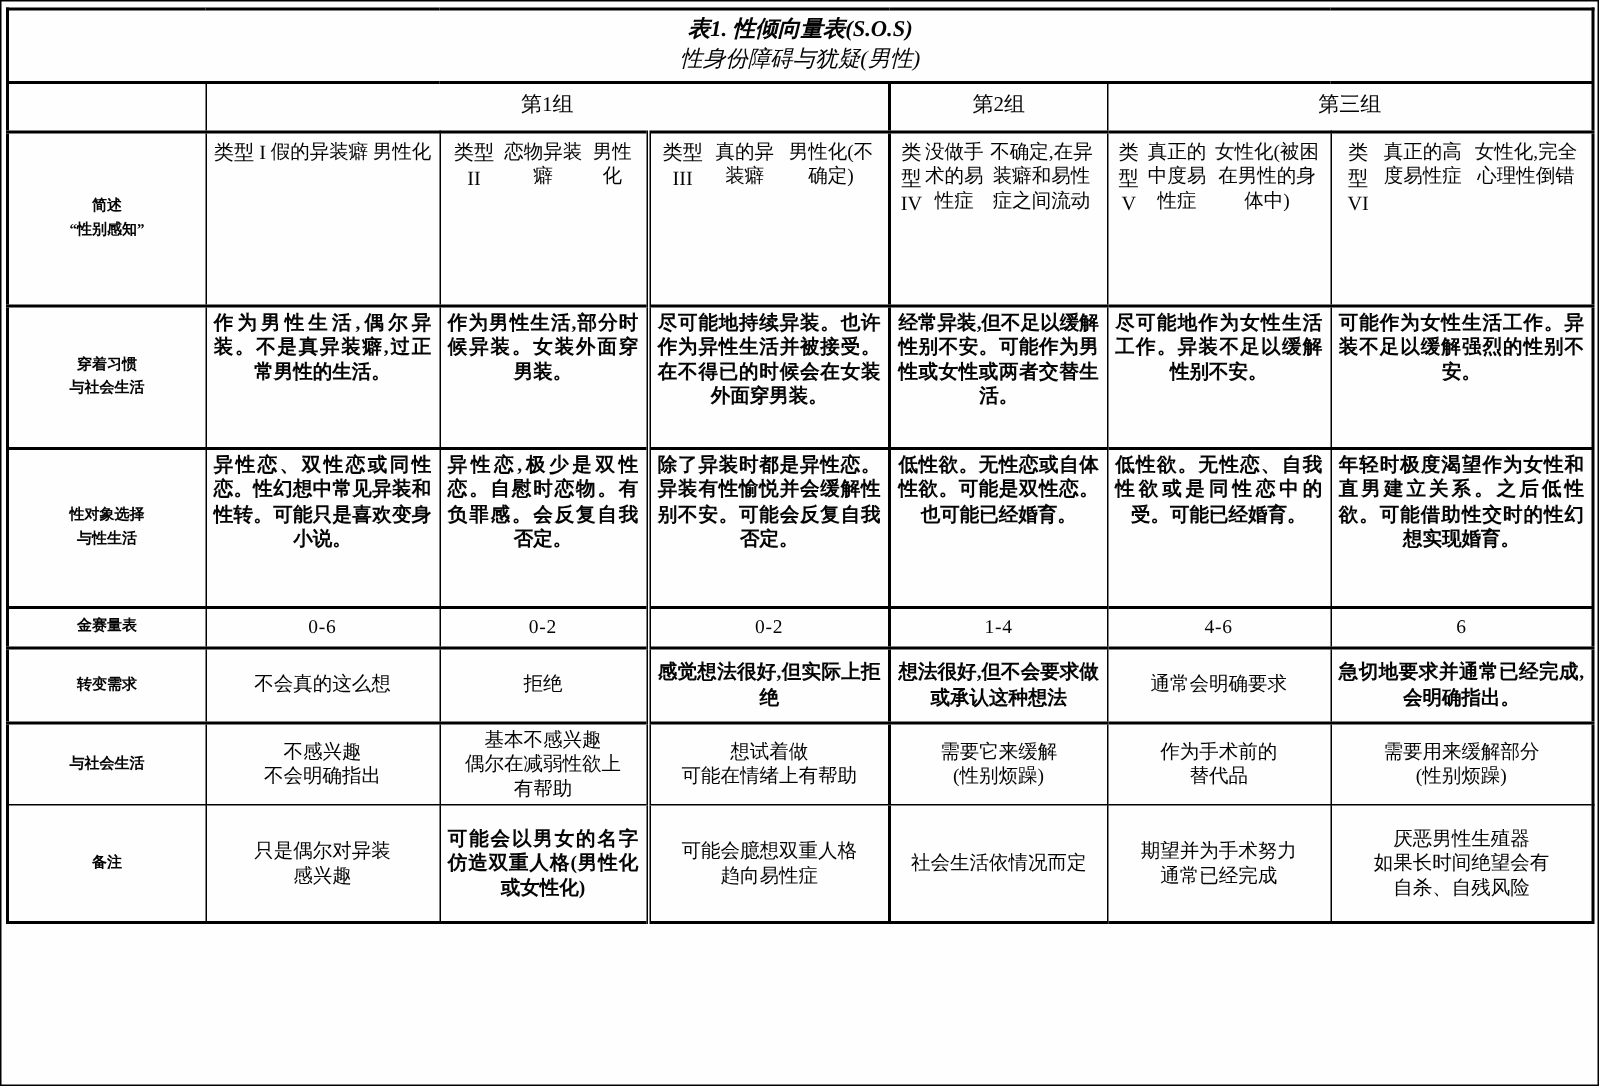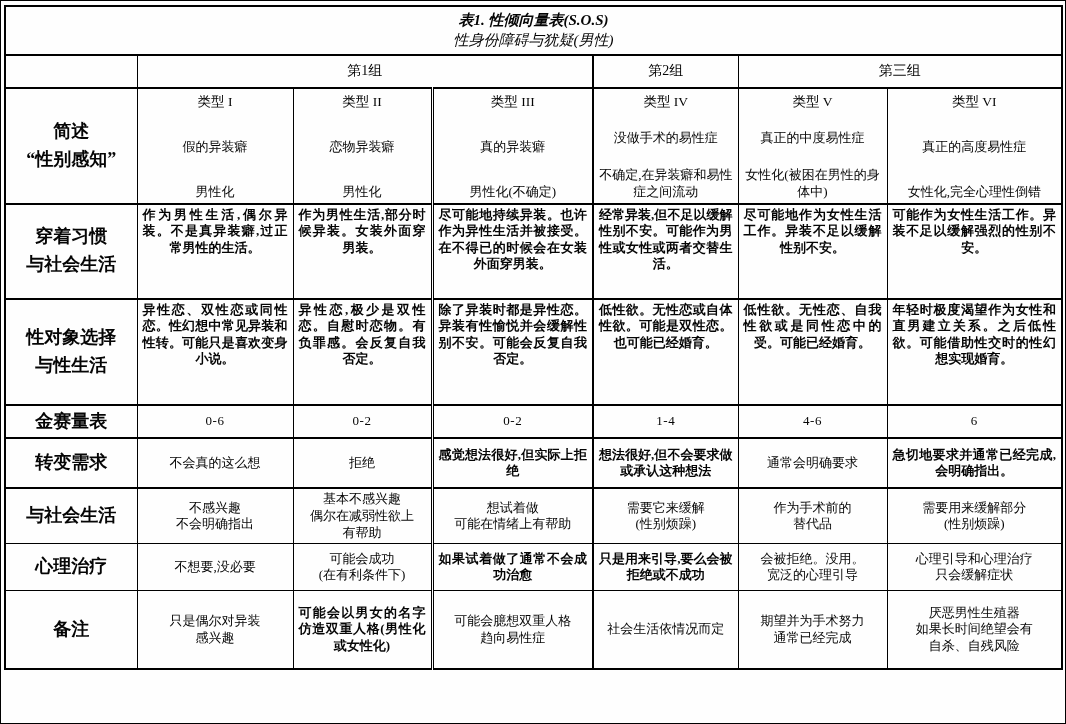--- a/index.html
+++ b/index.html
@@ -9,26 +9,26 @@
   table.sos{border-collapse:collapse;table-layout:fixed;margin:4px 0 0 3px;
             border:2px solid #000;background:#fefefe;}
   td,th{border:1px solid #000;padding:2px 5px;font-size:13px;line-height:1.28;
         text-align:center;vertical-align:middle;font-weight:normal;overflow:hidden;}
   tr.hb>td, tr.hb>th{border-bottom:2px solid #000;}
   .dl{border-left:3px double #000;}          
   .gl{border-left:2px solid #000;}           
   .just{text-align:justify;text-align-last:center;font-weight:bold;}
   .pre{white-space:pre-line;}
   .vt{vertical-align:top;}
-  th.rlabel{font-weight:bold;font-size:18px;white-space:pre-line;line-height:1.55;}
+  th.rlabel{font-weight:bold;font-size:10px;white-space:pre-line;line-height:1.55;}
   .titlecell{border-bottom:2px solid #000;padding:3px 0;}
   .t1{font-style:italic;font-weight:bold;font-size:15px;line-height:1.35;}
   .t2{font-style:italic;font-weight:normal;font-size:15px;line-height:1.35;}
   .grp{font-size:14px;border-radius:15px;}
-  .hwrap{display:flex;flex-direction:column;justify-content:space-between;
+  .hwrap{display:flex;flex-direction:row;justify-content:space-between;
          height:108px;padding-top:2px;}
   .htype{font-size:13.5px;}
   .hdesc{font-size:13px;}
   .hgen{font-size:13px;}
   .kin{font-size:13px;letter-spacing:.5px;}
   td.foot{text-align:left;vertical-align:top;padding:3px 6px;font-size:13.5px;line-height:1.45;}
 </style>
 </head>
 <body>
 
@@ -158,32 +158,20 @@
     <td class="pre dl">想试着做
 可能在情绪上有帮助</td>
     <td class="pre gl">需要它来缓解
 (性别烦躁)</td>
     <td class="pre">作为手术前的
 替代品</td>
     <td class="pre">需要用来缓解部分
 (性别烦躁)</td>
   </tr>
 
-  <tr style="height:47px">
-    <th class="rlabel">心理治疗</th>
-    <td>不想要,没必要</td>
-    <td class="pre">可能会成功
-(在有利条件下)</td>
-    <td class="just dl">如果试着做了通常不会成功治愈</td>
-    <td class="just gl">只是用来引导,要么会被拒绝或不成功</td>
-    <td class="pre">会被拒绝。没用。
-宽泛的心理引导</td>
-    <td class="pre">心理引导和心理治疗
-只会缓解症状</td>
-  </tr>
 
   <tr class="hb" style="height:78px">
     <th class="rlabel">备注</th>
     <td class="pre">只是偶尔对异装
 感兴趣</td>
     <td class="just">可能会以男女的名字仿造双重人格(男性化或女性化)</td>
     <td class="pre dl">可能会臆想双重人格
 趋向易性症</td>
     <td class="gl">社会生活依情况而定</td>
     <td class="pre">期望并为手术努力

